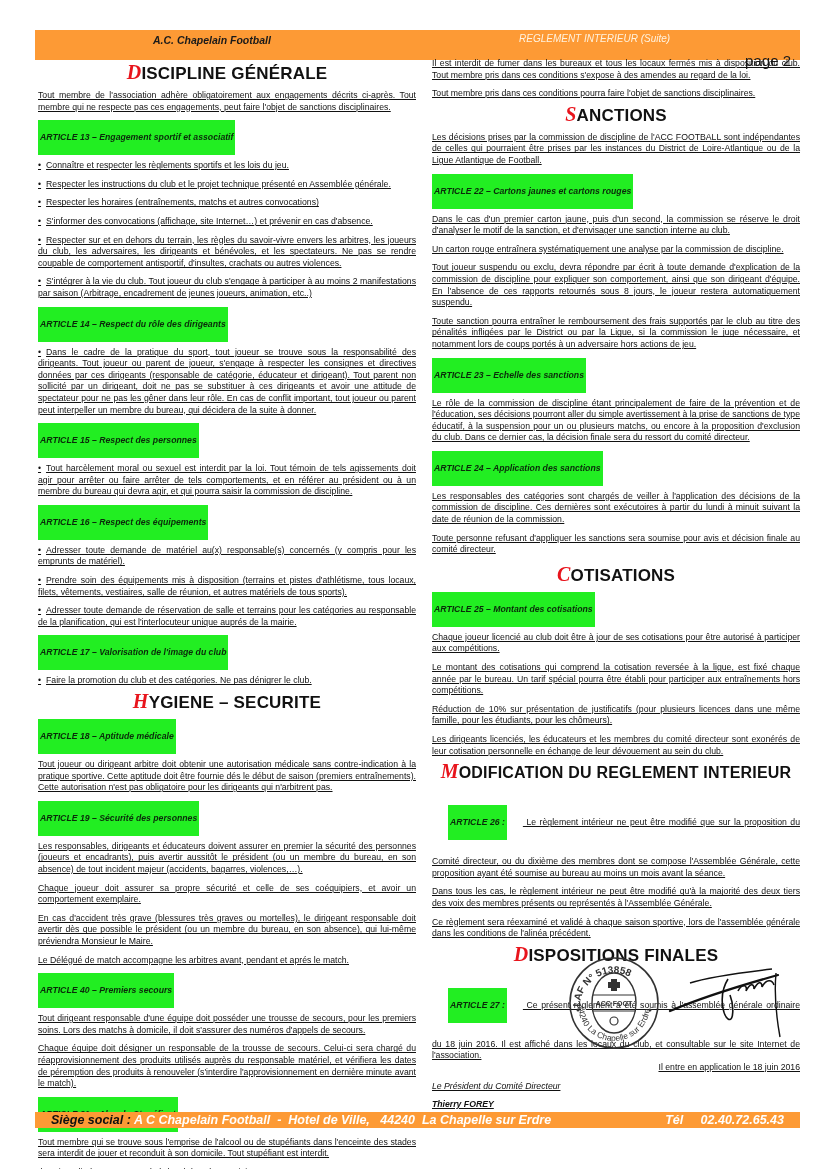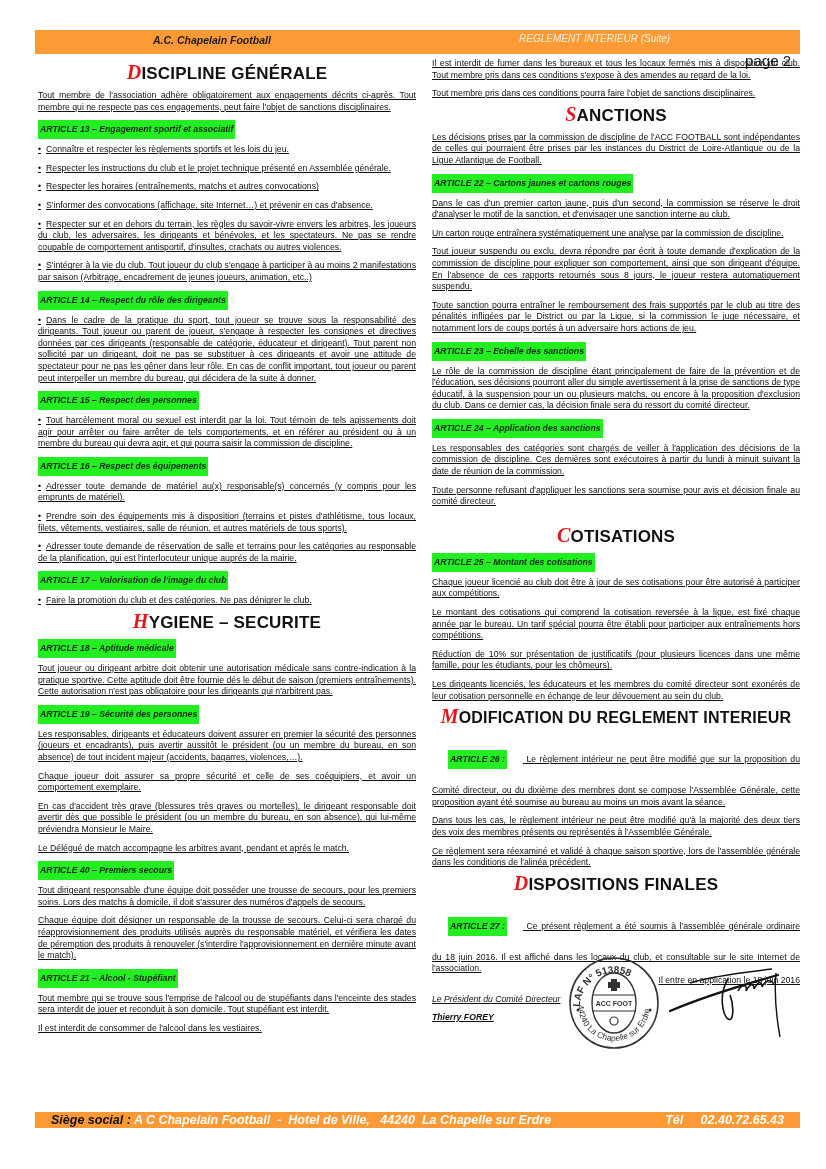--- a/index.html
+++ b/index.html
@@ -1,33 +1,33 @@
 <!DOCTYPE html>
 <html><head>
 <meta charset="utf-8">
 <style>
   html, body { margin:0; padding:0; background:#ffffff; }
   body { width:826px; height:1169px; position:relative; overflow:hidden;
          font-family:"Liberation Sans", sans-serif; color:#111; }
   .bar { position:absolute; left:35px; width:765px; background:#fd9a35; }
-  .hdr { top:30px; height:24px; }
+  .hdr { top:30px; height:30px; }
   .hdr .club { position:absolute; left:118px; top:4px; font-size:10.5px; font-weight:bold; font-style:italic; color:#1a1a1a; }
   .hdr .doc { position:absolute; left:484px; top:3px; font-size:10px; font-style:italic; color:#fff3e0; }
   .hdr .pg { position:absolute; right:9px; top:22px; font-size:15px; color:#1a1a1a; }
   .ftr { top:1112px; height:16px; }
   .ftr .line { position:absolute; left:16px; top:1px; font-size:12.5px; font-weight:bold; font-style:italic; color:#fff; white-space:pre; }
   .ftr .lbl { color:#111;font-style:italic; }
   .ftr .tel { position:absolute; right:16px; top:1px; font-size:12.5px; font-weight:bold; font-style:italic; color:#fff; white-space:pre; }
 
   .col { position:absolute; top:58px; font-size:8.7px; line-height:11.6px; text-align:justify; }
   .col.left { left:38px; width:378px; }
   .col.right { left:432px; width:368px; top:32px; }
   .col p { margin:0 0 7px 0;text-decoration:underline; }
   .bul::before { content:"\2022"; margin-right:5px; }
-  .art { display:inline-block; background:#22ee22; font-weight:bold; font-style:italic; color:#0a2a0a; padding:4px 2px; margin:0 0 5px 0; line-height:11px; }
+  .art { display:inline-block; background:#22ee22; font-weight:bold; font-style:italic; color:#0a2a0a; padding:12px 2px; margin:0 0 5px 0; line-height:11px; }
   .art.inline { margin:16px; }
   .sec { text-align:center; font-weight:bold; font-size:17px; line-height:24px; margin:2px 0 4px 0; color:#111; letter-spacing:0.2px; }
   .sec .cap { color:#e8141c; font-family:"Liberation Serif", serif; font-style:italic; font-size:20px; }
   .sig { font-style:italic; margin:0; }
   .sig.name { font-weight:bold; }
   .stamp { position:absolute; left:566px; top:955px; }
   .signature { position:absolute; left:668px; top:965px; }
 </style>
 </head>
 <body>
@@ -101,21 +101,21 @@
   <p>Dans le cas d'un premier carton jaune, puis d'un second, la commission se réserve le droit d'analyser le motif de la sanction, et d'envisager une sanction interne au club.</p>
   <p>Un carton rouge entraînera systématiquement une analyse par la commission de discipline.</p>
   <p>Tout joueur suspendu ou exclu, devra répondre par écrit à toute demande d'explication de la commission de discipline pour expliquer son comportement, ainsi que son dirigeant d'équipe. En l'absence de ces rapports retournés sous 8 jours, le joueur restera automatiquement suspendu.</p>
   <p>Toute sanction pourra entraîner le remboursement des frais supportés par le club au titre des pénalités infligées par le District ou par la Ligue, si la commission le juge nécessaire, et notamment lors de coups portés à un adversaire hors actions de jeu.</p>
 
   <div class="art">ARTICLE 23 – Echelle des sanctions</div>
   <p>Le rôle de la commission de discipline étant principalement de faire de la prévention et de l'éducation, ses décisions pourront aller du simple avertissement à la prise de sanctions de type éducatif, à la suspension pour un ou plusieurs matchs, ou encore à la proposition d'exclusion du club. Dans ce dernier cas, la décision finale sera du ressort du comité directeur.</p>
 
   <div class="art">ARTICLE 24 – Application des sanctions</div>
   <p>Les responsables des catégories sont chargés de veiller  à l'application des décisions de la commission de discipline. Ces dernières sont exécutoires à partir du lundi à minuit suivant la date de réunion de la commission.</p>
-  <p style="margin-bottom:15px">Toute personne refusant d'appliquer les sanctions sera soumise pour avis et décision finale au comité directeur.</p>
+  <p style="margin-bottom:6px">Toute personne refusant d'appliquer les sanctions sera soumise pour avis et décision finale au comité directeur.</p>
 
   <div class="sec">
     <span class="cap">C</span><span>OTISATIONS</span>
   </div>
 
   <div class="art">ARTICLE 25 – Montant des cotisations</div>
   <p>Chaque joueur licencié au club doit être à jour de ses cotisations pour être autorisé à participer aux compétitions.</p>
   <p>Le montant des cotisations qui comprend la cotisation reversée à la ligue, est fixé chaque année par le bureau. Un tarif spécial pourra être établi pour participer aux entraînements hors compétitions.</p>
   <p>Réduction de 10% sur présentation de justificatifs (pour plusieurs licences dans une même famille, pour les étudiants, pour les chômeurs).</p>
   <p style="margin-bottom:2px">Les dirigeants licenciés, les éducateurs et les membres du comité directeur sont exonérés de leur cotisation personnelle en échange de leur dévouement au sein du club.</p>

